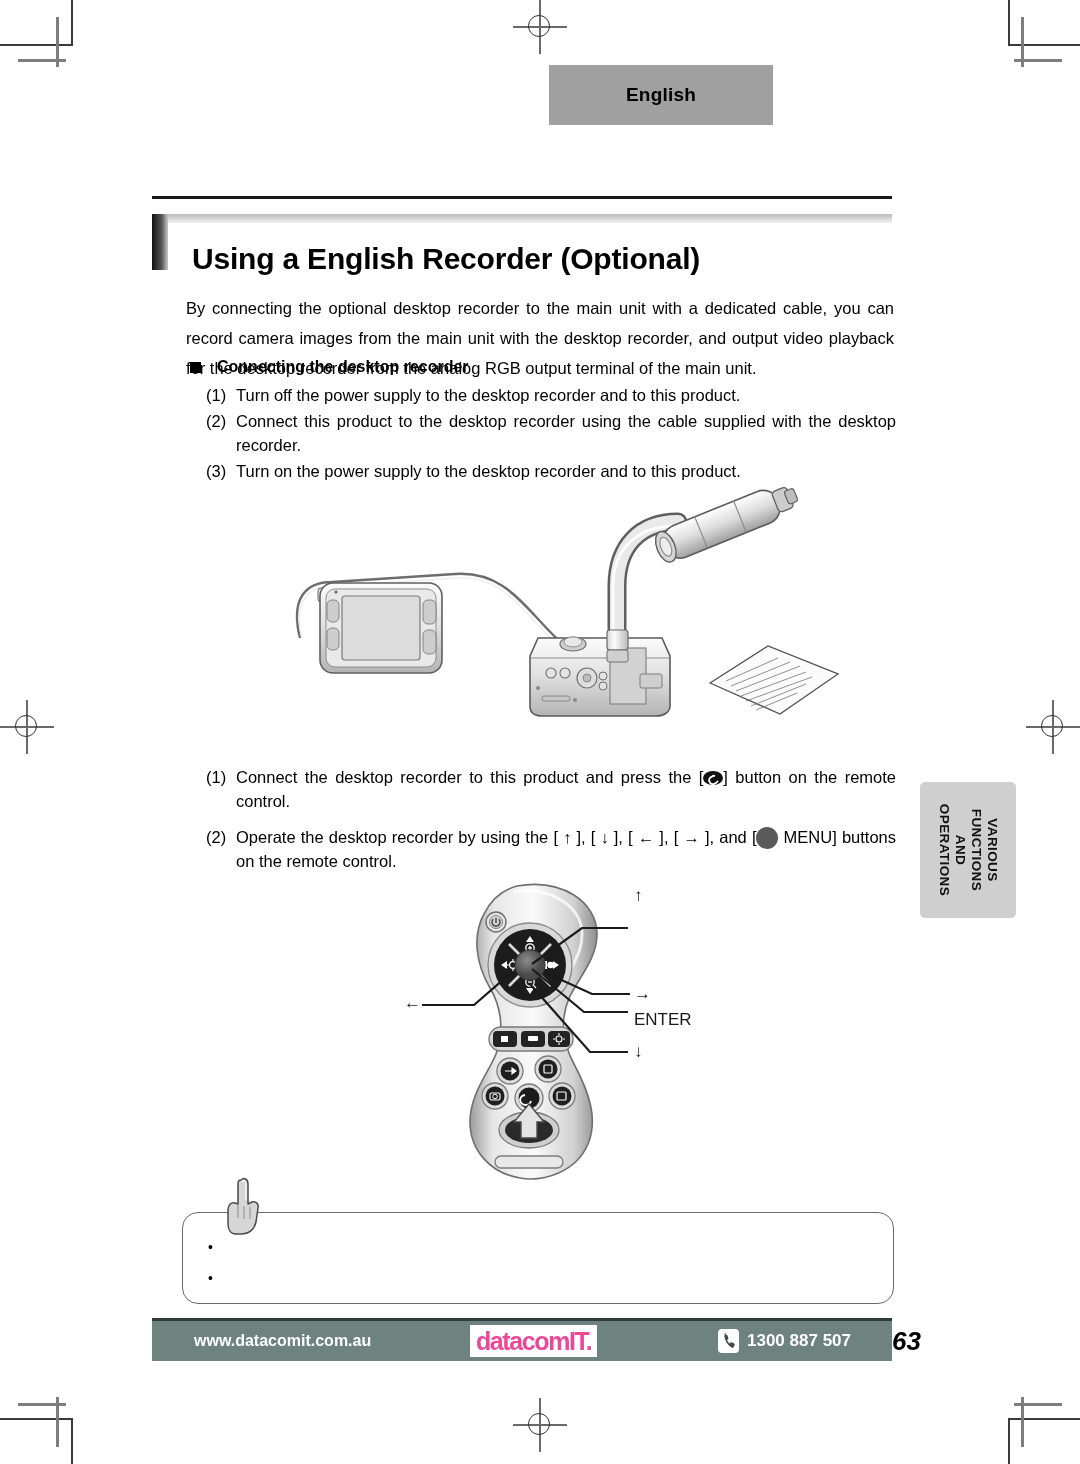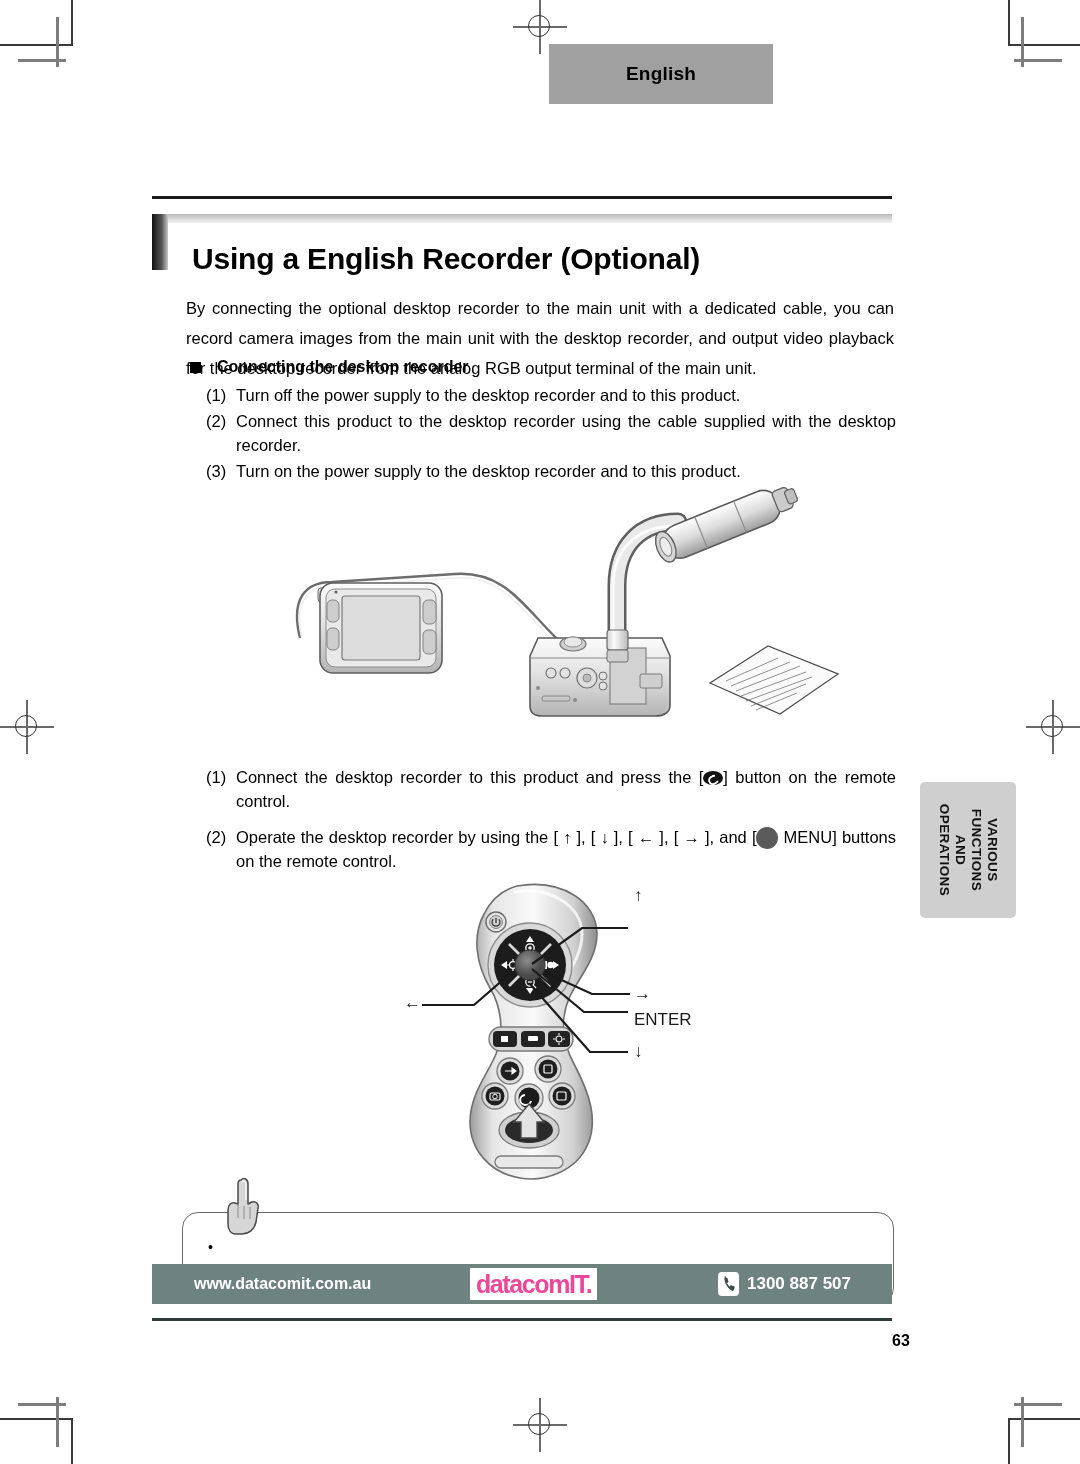--- a/index.html
+++ b/index.html
@@ -44,21 +44,21 @@
     width: 54px; height: 1.6px; background: #6a6a6a;
   }
   .reg .rv {
     position: absolute; left: 26px; top: 0;
     width: 1.6px; height: 54px; background: #6a6a6a;
   }
 
   
   #lang-box {
     position: absolute;
-    left: 549px; top: 44px;
+    left: 549px; top: 65px;
     width: 224px; height: 60px;
     background: #a0a0a0;
     display: flex;
     align-items: center;
     justify-content: center;
   }
   #lang-box span {
     font-size: 19px;
     font-weight: bold;
     letter-spacing: 0.2px;
@@ -282,21 +282,21 @@
 
   
   #footer-rule {
     position: absolute;
     left: 152px; top: 1318px;
     width: 740px; height: 3px;
     background: #2f3b3b;
   }
   #footer-bar {
     position: absolute;
-    left: 152px; top: 1264px;
+    left: 152px; top: 1321px;
     width: 740px; height: 40px;
     background: #6e8280;
     display: flex;
     align-items: center;
   }
   #footer-url {
     position: absolute;
     left: 42px;
     font-size: 16px;
     font-weight: bold;
@@ -336,24 +336,25 @@
     font-weight: bold;
     color: #ffffff;
   }
   #page-num {
     position: absolute;
     left: 892px; top: 1321px;
     width: 32px; height: 40px;
     display: flex;
     align-items: center;
     justify-content: flex-start;
-    font-size: 16px;
+    font-size: 26px;
     font-weight: bold;
     color: #000;
     background: #ffffff;
+    font-style: italic;
   }
 </style>
 </head>
 <body>
 
 <div id="page">
 
   <div class="cropmark cm-h" style="left:0px; top:44px; width:72px;"></div>
   <div class="cropmark cm-v" style="left:71px; top:0px; height:46px;"></div>
   <div class="cropmark cm-h2" style="left:18px; top:59px; width:48px;"></div>

